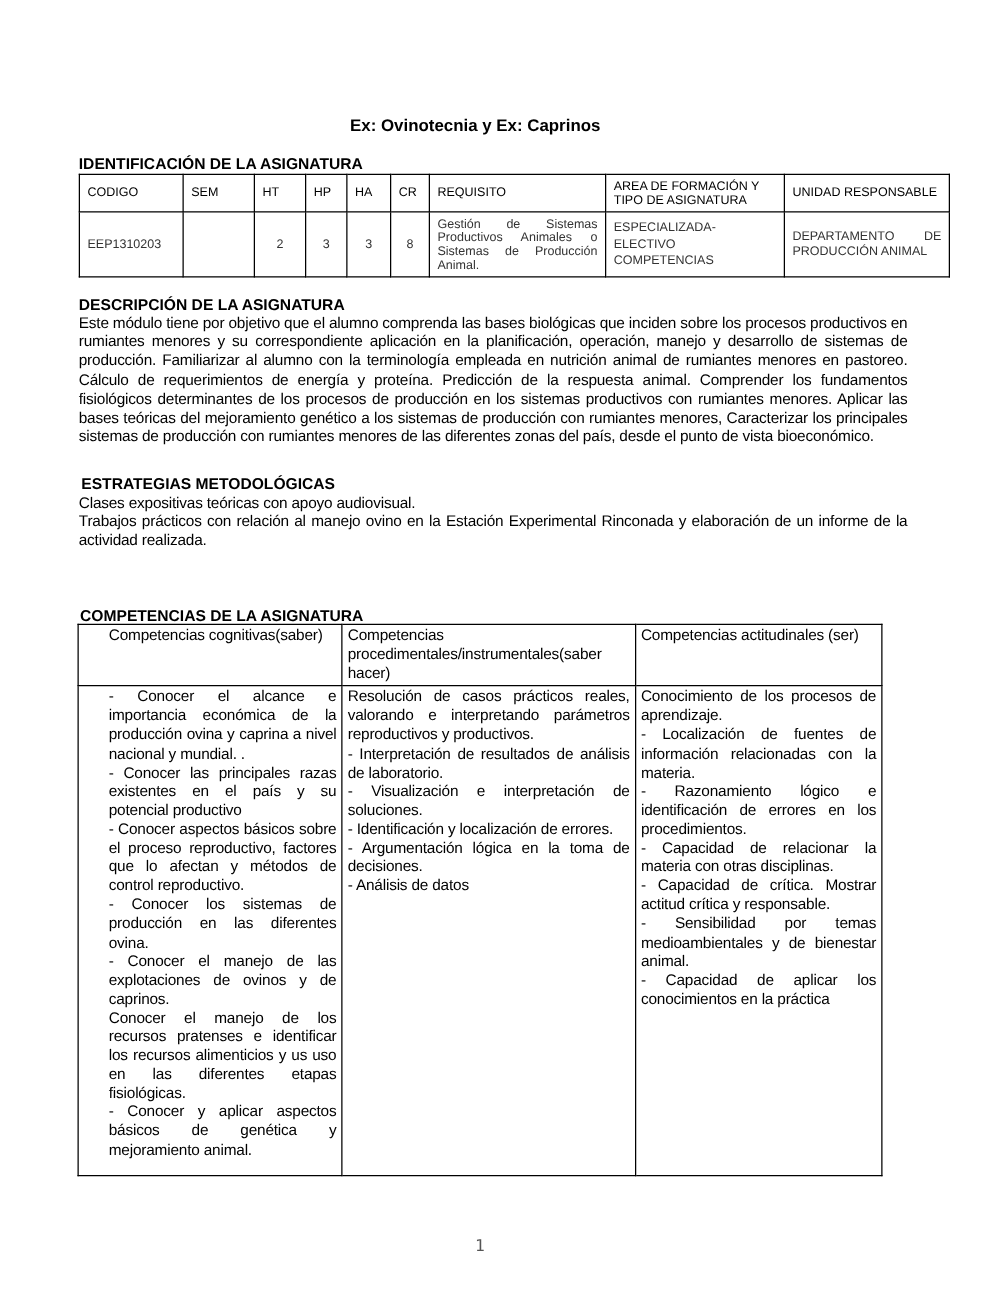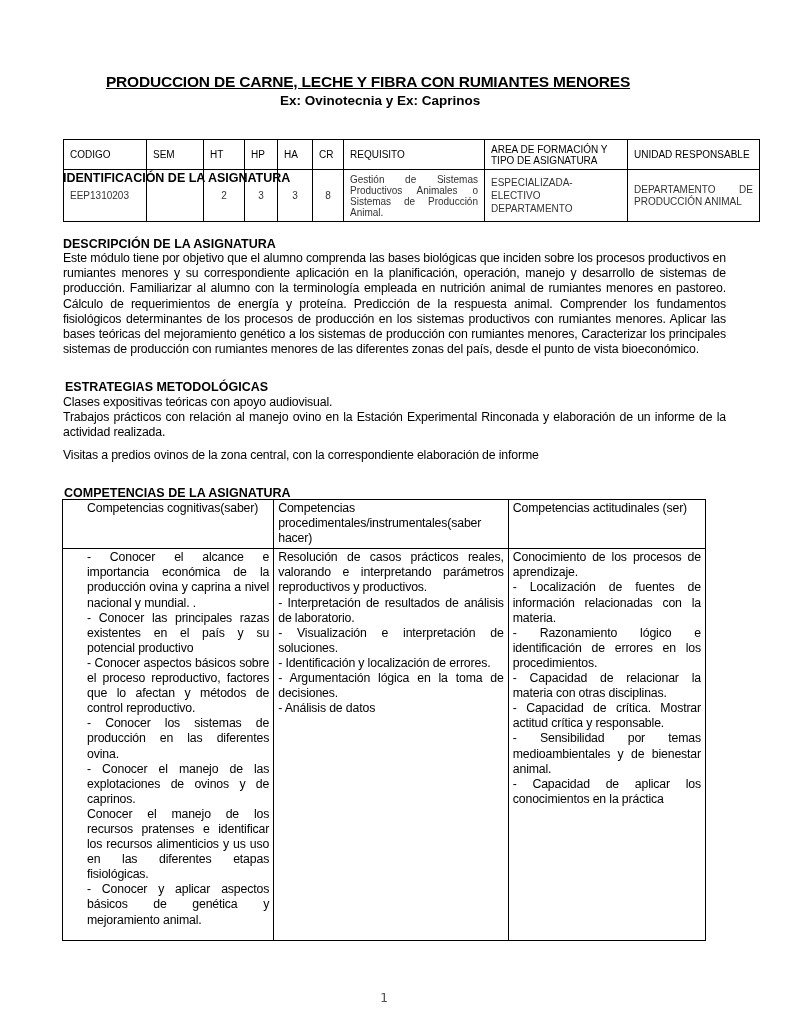--- a/index.html
+++ b/index.html
@@ -1,21 +1,21 @@
 <!DOCTYPE html>
 <html><head>
   <meta charset="utf-8">
   <style>
     html, body { margin: 0; padding: 0; background: #ffffff; }
     body { width: 800px; height: 1035px; position: relative; overflow: hidden; color: #000; font-family: "Liberation Sans", sans-serif; }
     .page { position: absolute; left: 0; top: 0; width: 800px; height: 1035px; }
     .title { position: absolute; left: 0; width: 736px; top: 73px; text-align: center; font-weight: bold; font-size: 15.5px; text-decoration: underline; letter-spacing: -0.2px; }
     .subtitle { position: absolute; left: 280px; top: 93px; font-weight: bold; font-size: 13.5px; }
     .sec-head { position: absolute; font-weight: bold; font-size: 12.5px; }
-    .ident { left: 63px; top: 124px; margin-top: 47px; }
+    .ident { left: 63px; top: 124px; }
     table.idtab { position: absolute; left: 63px; top: 139px; width: 697px; border-collapse: collapse; font-size: 10px; }
     table.idtab td { border: 1px solid #000; padding: 2px 6px; vertical-align: middle; }
     table.idtab tr.hd td { font-weight: normal; height: 25px; }
     table.idtab tr.rw td { height: 47px; color: #333; }
     .num { text-align: center; }
     .just { text-align: justify; text-align-last: left; line-height: 11px; }
     .desc-h { left: 63px; top: 237px; }
     .desc { position: absolute; left: 63px; top: 251px; width: 663px; font-size: 12.3px; line-height: 15.2px; text-align: justify; text-align-last: left; letter-spacing: -0.15px; }
     .estr-h { left: 65px; top: 380px; }
     .estr { position: absolute; left: 63px; width: 663px; font-size: 12.3px; line-height: 15.2px; text-align: justify; text-align-last: left; letter-spacing: -0.15px; }
@@ -28,21 +28,20 @@
     table.ctab tr.h td { height: 42px; text-align: left; }
     table.ctab tr.b td { height: 388px; }
     .item { display: block; }
     .pnum { position: absolute; left: 0; width: 768px; top: 990px; text-align: center; font-family: "DejaVu Sans Mono", monospace; font-size: 13px; color: #555; }
   </style>
 </head>
 <body>
 
 <div class="page">
 
-  <div class="title">PRODUCCION DE CARNE, LECHE Y FIBRA CON RUMIANTES MENORES</div>
   <div class="subtitle">Ex: Ovinotecnia y  Ex: Caprinos</div>
 
   <div class="sec-head ident">IDENTIFICACIÓN DE LA ASIGNATURA</div>
   <table class="idtab">
     <tbody>
         <tr class="hd">
       <td style="width:70px">CODIGO</td>
       <td style="width:44px">SEM</td>
       <td style="width:28px">HT</td>
       <td style="width:20px">HP</td>
@@ -53,33 +52,32 @@
       <td>UNIDAD RESPONSABLE</td>
     </tr>
     <tr class="rw">
       <td>EEP1310203</td>
       <td></td>
       <td class="num">2</td>
       <td class="num">3</td>
       <td class="num">3</td>
       <td class="num">8</td>
       <td class="just">Gestión de Sistemas Productivos Animales o Sistemas de Producción Animal.</td>
-      <td style="line-height:13px">ESPECIALIZADA-ELECTIVO DEPARTAMENTO</td>
+      <td style="line-height:13px">ESPECIALIZADA-ELECTIVO COMPETENCIAS</td>
       <td class="just" style="line-height:12px">DEPARTAMENTO DE PRODUCCIÓN ANIMAL</td>
     </tr>
   </tbody>
     </table>
 
   <div class="sec-head desc-h">DESCRIPCIÓN DE LA ASIGNATURA</div>
   <div class="desc">Este módulo tiene por objetivo  que el alumno comprenda  las bases biológicas que inciden sobre los procesos productivos en rumiantes menores y su correspondiente aplicación en la planificación, operación, manejo y desarrollo de sistemas de producción. Familiarizar al alumno con la terminología empleada en nutrición animal de rumiantes menores en pastoreo. Cálculo de requerimientos de energía y proteína. Predicción de la respuesta animal.  Comprender los fundamentos fisiológicos determinantes de los procesos de producción en  los sistemas productivos con rumiantes menores. Aplicar las bases teóricas del mejoramiento genético a los sistemas de producción  con rumiantes menores,  Caracterizar los principales sistemas de producción  con rumiantes menores de las diferentes zonas del país, desde el punto de vista bioeconómico.</div>
 
   <div class="sec-head estr-h">ESTRATEGIAS METODOLÓGICAS</div>
   <div class="estr" style="top:395px">Clases expositivas teóricas con apoyo audiovisual.</div>
   <div class="estr" style="top:410px">Trabajos prácticos con relación al manejo ovino en la Estación Experimental Rinconada y elaboración de un informe de la actividad realizada.</div>
-  <div class="estr" style="top:448px">Visitas a predios ovinos de la zona central, con la correspondiente elaboración de informe</div>
 
   <div class="sec-head comp-h">COMPETENCIAS DE LA ASIGNATURA</div>
   <table class="ctab">
     <tbody>
         <tr class="h">
       <td class="c1"> Competencias cognitivas(saber)</td>
       <td class="c2">Competencias procedimentales/instrumentales(saber hacer)</td>
       <td class="c3">Competencias actitudinales (ser)</td>
     </tr>
     <tr class="b">

